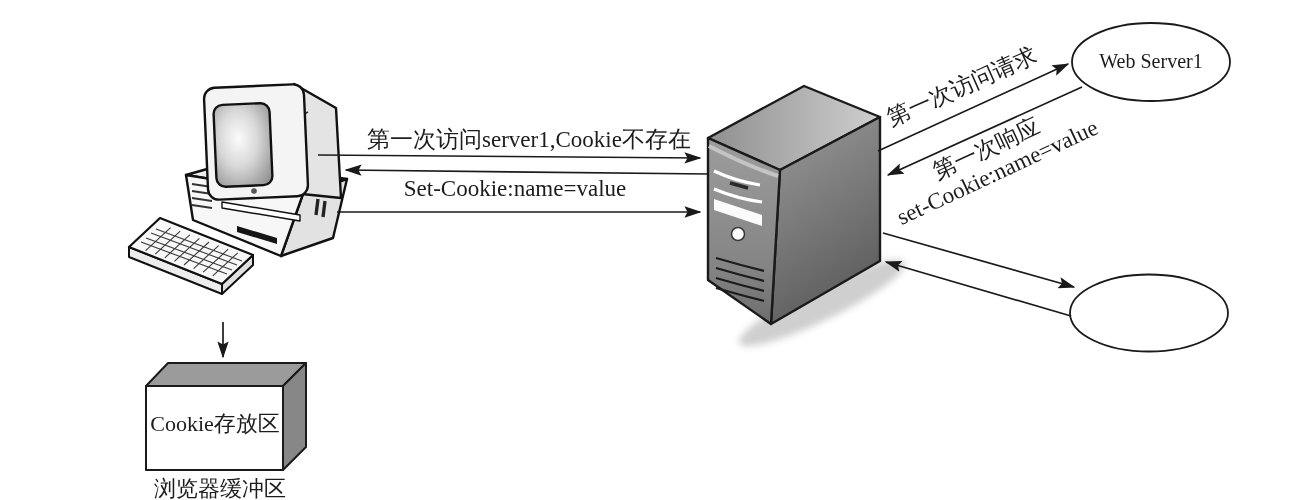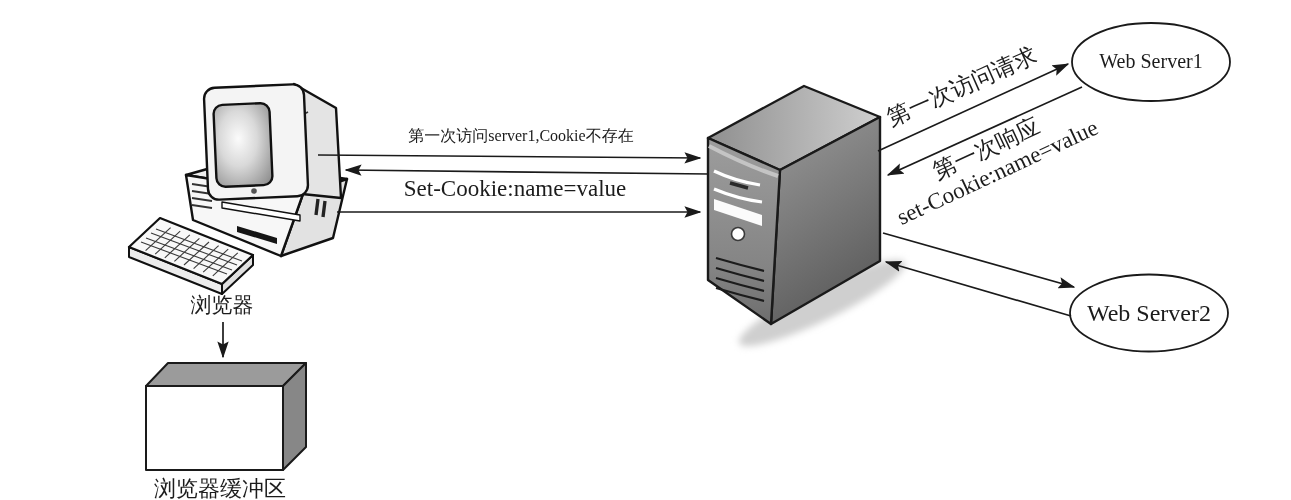--- a/index.html
+++ b/index.html
@@ -2,21 +2,21 @@
 <html><head>
 <meta charset="utf-8">
 <style>
   html,body{margin:0;padding:0;background:#ffffff;}
   .stage{
     position:relative;width:1291px;height:500px;background:#ffffff;overflow:hidden;
     font-family:"Liberation Serif","DejaVu Serif",serif;color:#1c1c1c;
   }
   .stage svg{position:absolute;left:0;top:0;}
   .lbl{position:absolute;white-space:nowrap;text-align:center;line-height:1.12;}
-  .lbl-first-visit   {left:336px;top:127px;width:370px;font-size:16px;}
+  .lbl-first-visit   {left:336px;top:127px;width:370px;font-size:23px;padding-left:8px;}
   .lbl-set-cookie    {left:330px;top:176px;width:370px;font-size:23px;}
   .lbl-subsequent    {left:336px;top:214px;width:382px;font-size:23px;}
   .lbl-browser       {left:152px;top:294px;width:140px;font-size:21px;}
   .lbl-box           {left:148px;top:412px;width:134px;font-size:22px;}
   .lbl-buffer        {left:140px;top:477px;width:160px;font-size:22px;}
   .lbl-ws1           {left:1071px;top:50px;width:160px;font-size:20px;}
   .lbl-ws2           {left:1069px;top:300px;width:160px;font-size:24px;}
   .lbl-request       {left:861px;top:74px;width:202px;font-size:23px;
                       transform:rotate(-24deg);transform-origin:center;}
   .lbl-response      {left:866px;top:135px;width:252px;font-size:23px;
@@ -155,28 +155,27 @@
       <line x1="883" y1="233" x2="1074" y2="287" marker-end="url(#ah)"></line>
       <line x1="1071" y1="316" x2="886" y2="262" marker-end="url(#ah)"></line>
     </g>
   </svg>
 
   <div class="lbl lbl-first-visit">第一次访问server1,Cookie不存在</div>
 
   <div class="lbl lbl-set-cookie">Set-Cookie:name=value</div>
 
 
-  <div class="lbl lbl-browser">浏览器</div>
 
+  <div class="lbl lbl-box">Cookie存放区</div>
 
   <div class="lbl lbl-buffer">浏览器缓冲区</div>
 
   <div class="lbl lbl-ws1">Web Server1</div>
 
-  <div class="lbl lbl-ws2">Web Server2</div>
 
   <div class="lbl lbl-request">第一次访问请求</div>
 
   <div class="lbl lbl-response">
     <div>第一次响应</div>
     <div>set-Cookie:name=value</div>
   </div>
 
 </div>
 

